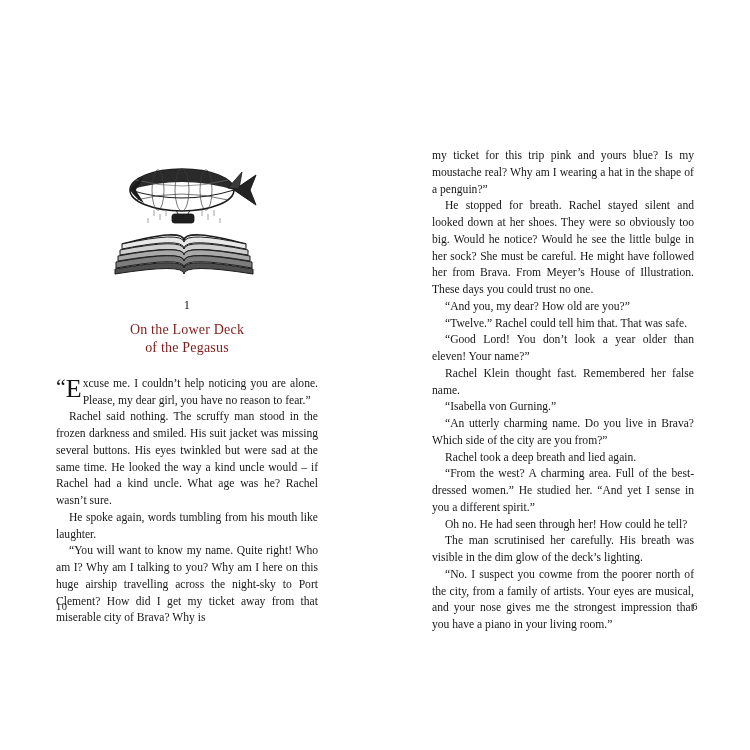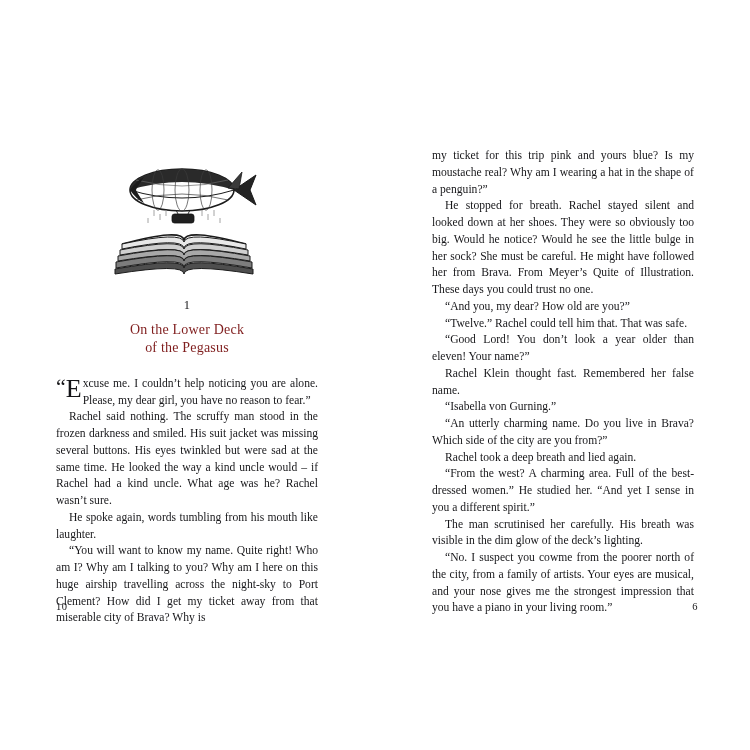--- a/index.html
+++ b/index.html
@@ -179,29 +179,30 @@
         </p>
         <p class="indent">Rachel said nothing. The scruffy man stood in the frozen darkness and smiled. His suit jacket was missing several buttons. His eyes twinkled but were sad at the same time. He looked the way a kind uncle would – if Rachel had a kind uncle. What age was he? Rachel wasn’t sure.</p>
         <p class="indent">He spoke again, words tumbling from his mouth like laughter.</p>
         <p class="indent">“You will want to know my name. Quite right! Who am I? Why am I talking to you? Why am I here on this huge airship travelling across the night-sky to Port Clement? How did I get my ticket away from that miserable city of Brava? Why is</p>
       </div>
     </div>
 
     <div class="page page-right">
       <div class="body-text">
         <p class="noindent">my ticket for this trip pink and yours blue? Is my moustache real? Why am I wearing a hat in the shape of a penguin?”</p>
-        <p class="indent">He stopped for breath. Rachel stayed silent and looked down at her shoes. They were so obviously too big. Would he notice? Would he see the little bulge in her sock? She must be careful. He might have followed her from Brava. From Meyer’s Quite of Illustration. These days you could trust no one.</p>
+        <p class="indent">He stopped for breath. Rachel stayed silent and looked down at her shoes. They were so obviously too big. Would he notice? Would he see the little bulge in her sock? She must be careful. He might have followed her from Brava. From Meyer’s House of Illustration. These days you could trust no one.</p>
         <p class="indent">“And you, my dear? How old are you?”</p>
         <p class="indent">“Twelve.” Rachel could tell him that. That was safe.</p>
         <p class="indent">“Good Lord! You don’t look a year older than eleven! Your name?”</p>
         <p class="indent">Rachel Klein thought fast. Remembered her false name.</p>
         <p class="indent">“Isabella von Gurning.”</p>
         <p class="indent">“An utterly charming name. Do you live in Brava? Which side of the city are you from?”</p>
         <p class="indent">Rachel took a deep breath and lied again.</p>
         <p class="indent">“From the west? A charming area. Full of the best-dressed women.” He studied her. “And yet I sense in you a different spirit.”</p>
+        <p class="indent">Oh no. He had seen through her! How could he tell?</p>
         <p class="indent">The man scrutinised her carefully. His breath was visible in the dim glow of the deck’s lighting.</p>
         <p class="indent">“No. I suspect you cowme from the poorer north of the city, from a family of artists. Your eyes are musical, and your nose gives me the strongest impression that you have a piano in your living room.”</p>
       </div>
     </div>
 
   </div>
 
   <div class="folio folio-left">10</div>
   <div class="folio folio-right">6</div>
 </div>

